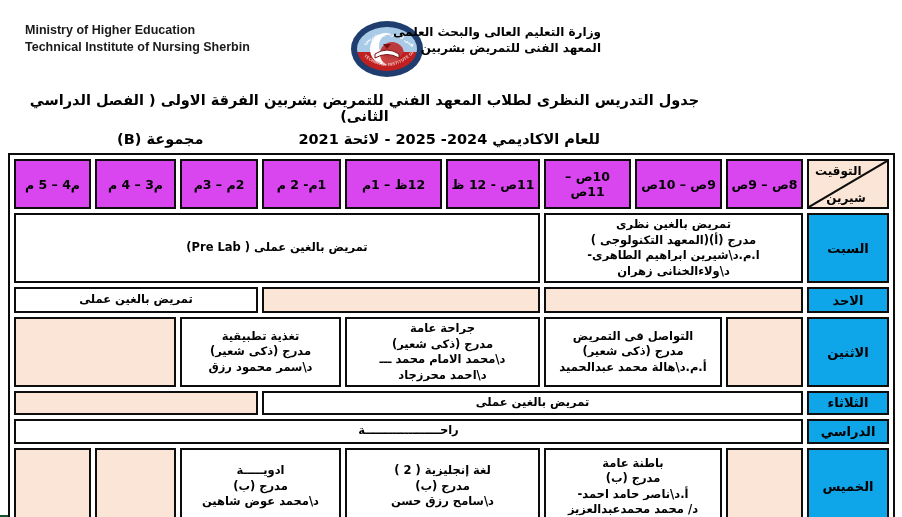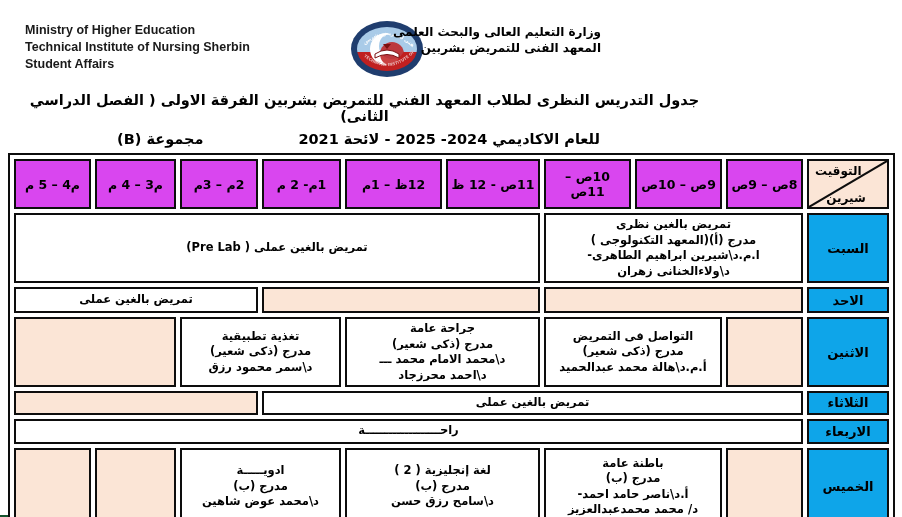--- a/index.html
+++ b/index.html
@@ -42,21 +42,20 @@
 </style>
 </head>
 <body>
 
 <div class="page">
 
   <div class="letterhead">
     <div class="lh-left">
       <div>Ministry of Higher Education</div>
       <div>Technical Institute of Nursing Sherbin</div>
-      <div>Student Affairs</div>
     </div>
 
     <svg class="logo" viewBox="0 0 76 62">
       <ellipse cx="38" cy="31" rx="36" ry="28" fill="#1f3d6e"></ellipse>
       <clipPath id="inner">
           <ellipse cx="38" cy="31" rx="30" ry="22"></ellipse>
         </clipPath>
       <g clip-path="url(#inner)">
         <rect x="0" y="0" width="76" height="34" fill="#a9cbe8"></rect>
         <rect x="0" y="34" width="76" height="28" fill="#c02020"></rect>
@@ -162,21 +161,21 @@
             <td colspan="2" class="empty-cell"></td>
           </tr>
           <tr class="r3">
             <td class="day-cell">الثلاثاء</td>
             <td colspan="6" class="class-cell">
               <div>تمريض بالغين عملى</div>
             </td>
             <td colspan="3" class="empty-cell"></td>
           </tr>
           <tr class="r4">
-            <td class="day-cell">الاربعاء</td>
+            <td class="day-cell">الدراسي</td>
             <td colspan="9" class="class-cell">
               <div>راحـــــــــــــــــــة</div>
             </td>
           </tr>
           <tr class="r5">
             <td class="day-cell">الخميس</td>
             <td colspan="1" class="empty-cell"></td>
             <td colspan="2" class="class-cell">
               <div>باطنة عامة</div>
               <div>مدرج (ب)</div>

